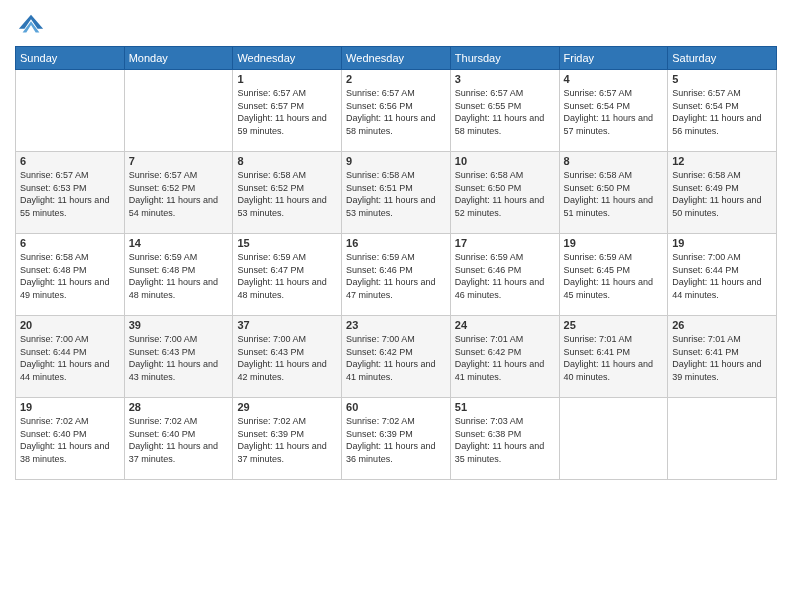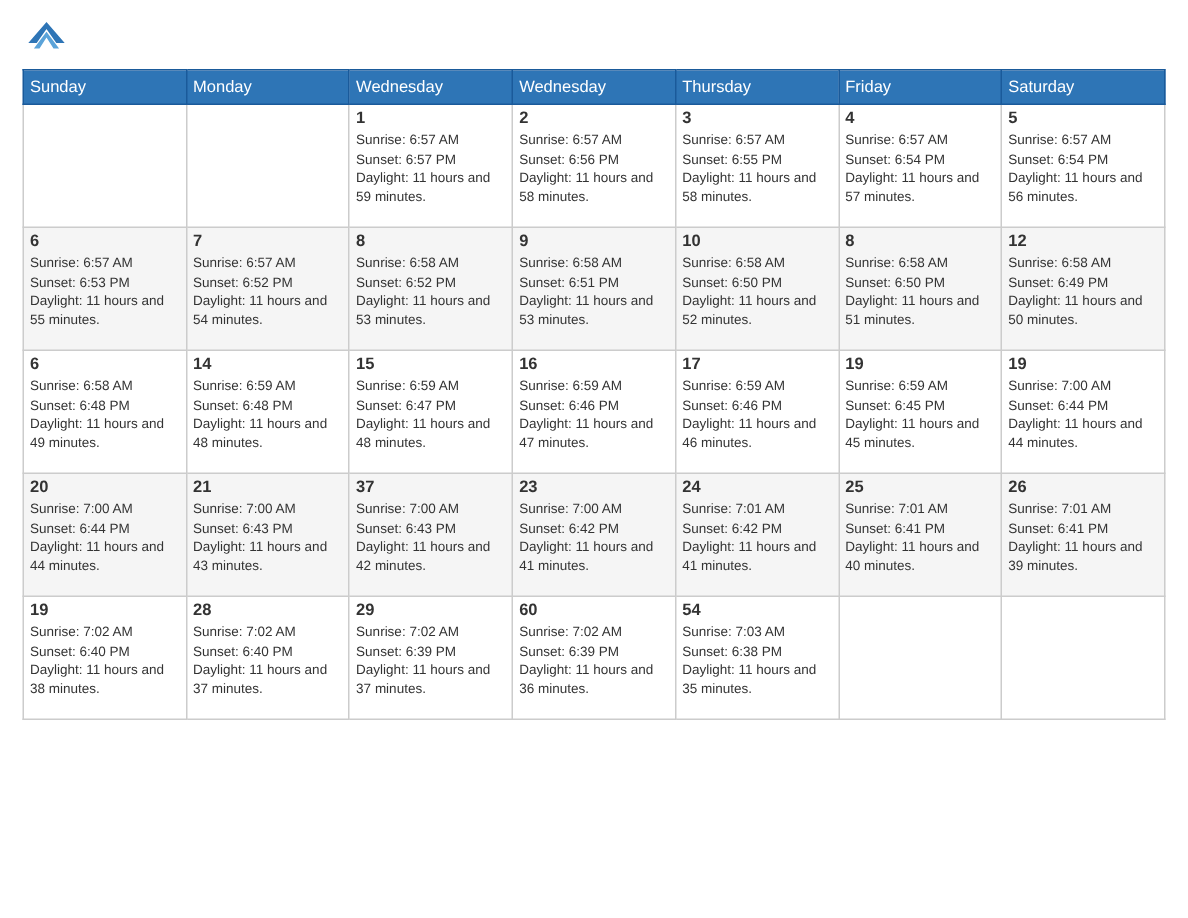--- a/index.html
+++ b/index.html
@@ -209,21 +209,21 @@
             <span class="day-number">19</span>
             <div class="day-info">Sunrise: 7:00 AM<br>Sunset: 6:44 PM<br>Daylight: 11 hours and<br>44 minutes.</div>
           </td>
         </tr>
         <tr>
           <td>
             <span class="day-number">20</span>
             <div class="day-info">Sunrise: 7:00 AM<br>Sunset: 6:44 PM<br>Daylight: 11 hours and<br>44 minutes.</div>
           </td>
           <td>
-            <span class="day-number">21</span>
+            <span class="day-number">39</span>
             <div class="day-info">Sunrise: 7:00 AM<br>Sunset: 6:43 PM<br>Daylight: 11 hours and<br>43 minutes.</div>
           </td>
           <td>
             <span class="day-number">37</span>
             <div class="day-info">Sunrise: 7:00 AM<br>Sunset: 6:43 PM<br>Daylight: 11 hours and<br>42 minutes.</div>
           </td>
           <td>
             <span class="day-number">23</span>
             <div class="day-info">Sunrise: 7:00 AM<br>Sunset: 6:42 PM<br>Daylight: 11 hours and<br>41 minutes.</div>
           </td>
@@ -251,21 +251,21 @@
           </td>
           <td>
             <span class="day-number">29</span>
             <div class="day-info">Sunrise: 7:02 AM<br>Sunset: 6:39 PM<br>Daylight: 11 hours and<br>37 minutes.</div>
           </td>
           <td>
             <span class="day-number">60</span>
             <div class="day-info">Sunrise: 7:02 AM<br>Sunset: 6:39 PM<br>Daylight: 11 hours and<br>36 minutes.</div>
           </td>
           <td>
-            <span class="day-number">54</span>
+            <span class="day-number">51</span>
             <div class="day-info">Sunrise: 7:03 AM<br>Sunset: 6:38 PM<br>Daylight: 11 hours and<br>35 minutes.</div>
           </td>
           <td class="empty-cell"></td>
           <td class="empty-cell"></td>
         </tr>
       </tbody>
   </table>
 </div>
 
 </body></html>

